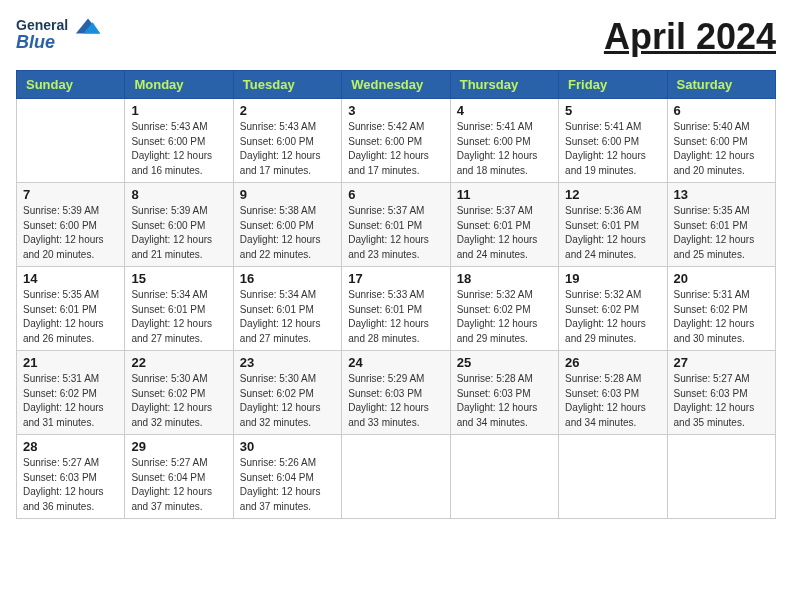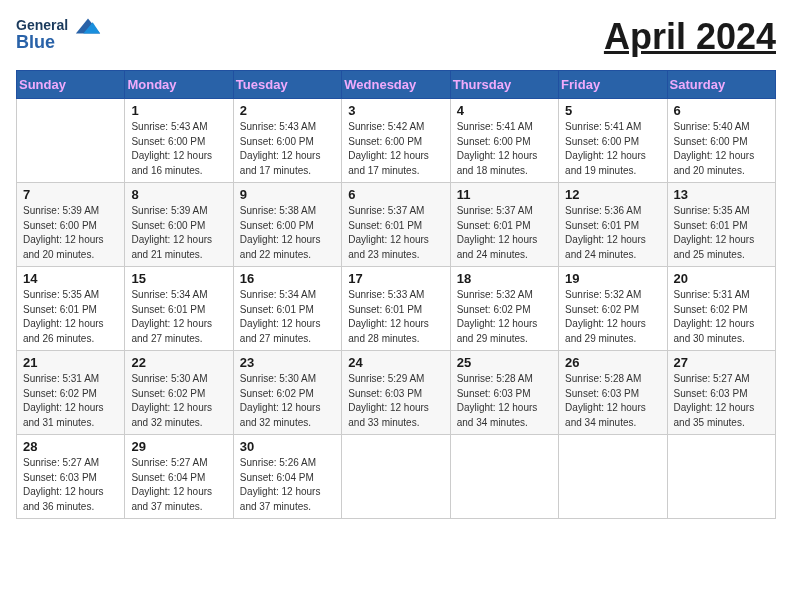--- a/index.html
+++ b/index.html
@@ -46,23 +46,23 @@
       font-size: 14px;
       color: #444;
     }
     .calendar {
       width: 100%;
       border-collapse: collapse;
       border: 1px solid #ccc;
     }
     .calendar th {
       background: #2962a8;
-      color: #f0abfc;
+      color: #bef264;
       text-align: left;
-      padding: 6px 2px;
+      padding: 6px 9px;
       font-size: 13px;
       font-weight: bold;
       border: 1px solid #2050a0;
     }
     .calendar td {
       vertical-align: top;
       padding: 4px 6px;
       border: 1px solid #ccc;
       width: 108px;
       min-height: 80px;
@@ -93,21 +93,21 @@
   <div class="logo">
     <div class="logo-text">
       <span style="color:#1a3a5c; font-size:14px;">
         General
         <svg class="logo-icon" viewBox="0 0 30 20" style="display:inline-block;vertical-align:middle;margin-left:2px;">
           <polygon points="2,18 15,2 28,18" fill="#2962a8"></polygon>
           <polygon points="10,18 20,6 28,18" fill="#1a8fdd"></polygon>
         </svg>
       </span>
     </div>
-    <div style="font-size:18px; font-weight:bold; color:#2962a8; margin-top:-4px;">Blue</div>
+    <div style="font-size:18px; font-weight:bold; color:#2962a8; margin-top:-4px;font-style:italic;">Blue</div>
   </div>
   <div class="title-block">
     <div class="month-title">April 2024</div>
   </div>
 </div>
 
 <table class="calendar">
   <thead>
     <tr>
     <th>Sunday</th>

